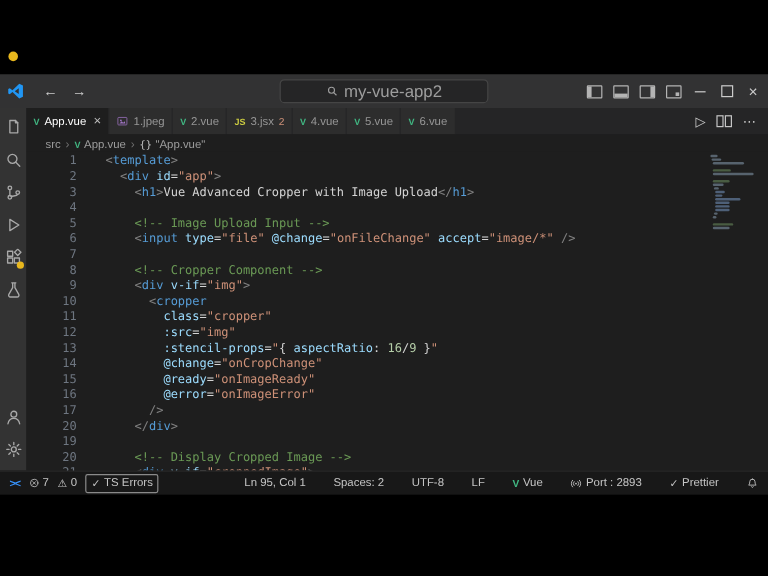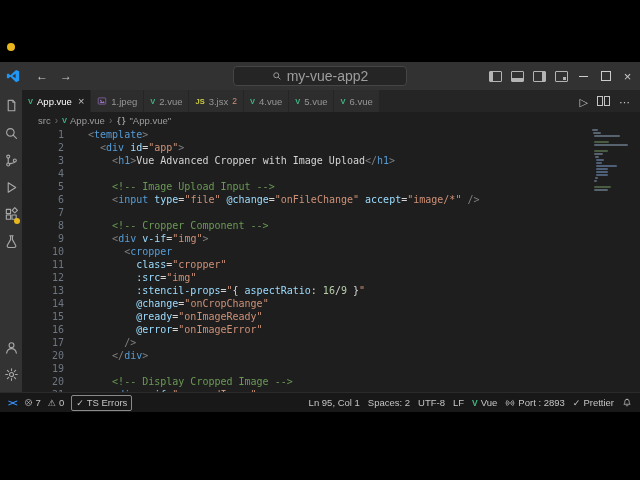--- a/index.html
+++ b/index.html
@@ -82,21 +82,21 @@
   .mm-bar{height:2px;margin-bottom:1px;border-radius:1px;background:#5a6470;}
   .mm-com{background:#495c42;}  .mm-attr{background:#4e6078;}
   .mm-p{background:#57636e;}
   .mm-empty{background:transparent;}
 
   
   .statusbar{flex:0 0 19px;height:19px;background:#181818;border-top:1px solid #2b2b2b;
              display:flex;align-items:center;font-size:9.5px;color:#c5c5c5;padding:0 8px;gap:7px;}
   .sb-item{display:flex;align-items:center;gap:3px;white-space:nowrap;}
   .sb-item.boxed{border:1px solid #8a8a8a;border-radius:2px;padding:0 4px;height:14px;}
-  .sb-right{margin-left:auto;display:flex;align-items:center;gap:8px;}
+  .sb-right{margin-left:auto;display:flex;align-items:center;gap:23px;}
   .sb-ic{display:inline-flex;align-items:center;justify-content:center;}
   .remote{color:#3794ff;font-weight:bold;font-size:9px;letter-spacing:-1px;}
   .warn-glyph{font-size:9px;}
   .check-glyph{font-size:9px;}
   .vue-glyph{color:#41b883;font-weight:bold;font-size:8.5px;}
 </style>
 </head>
 <body>
 
 <div class="screen">

